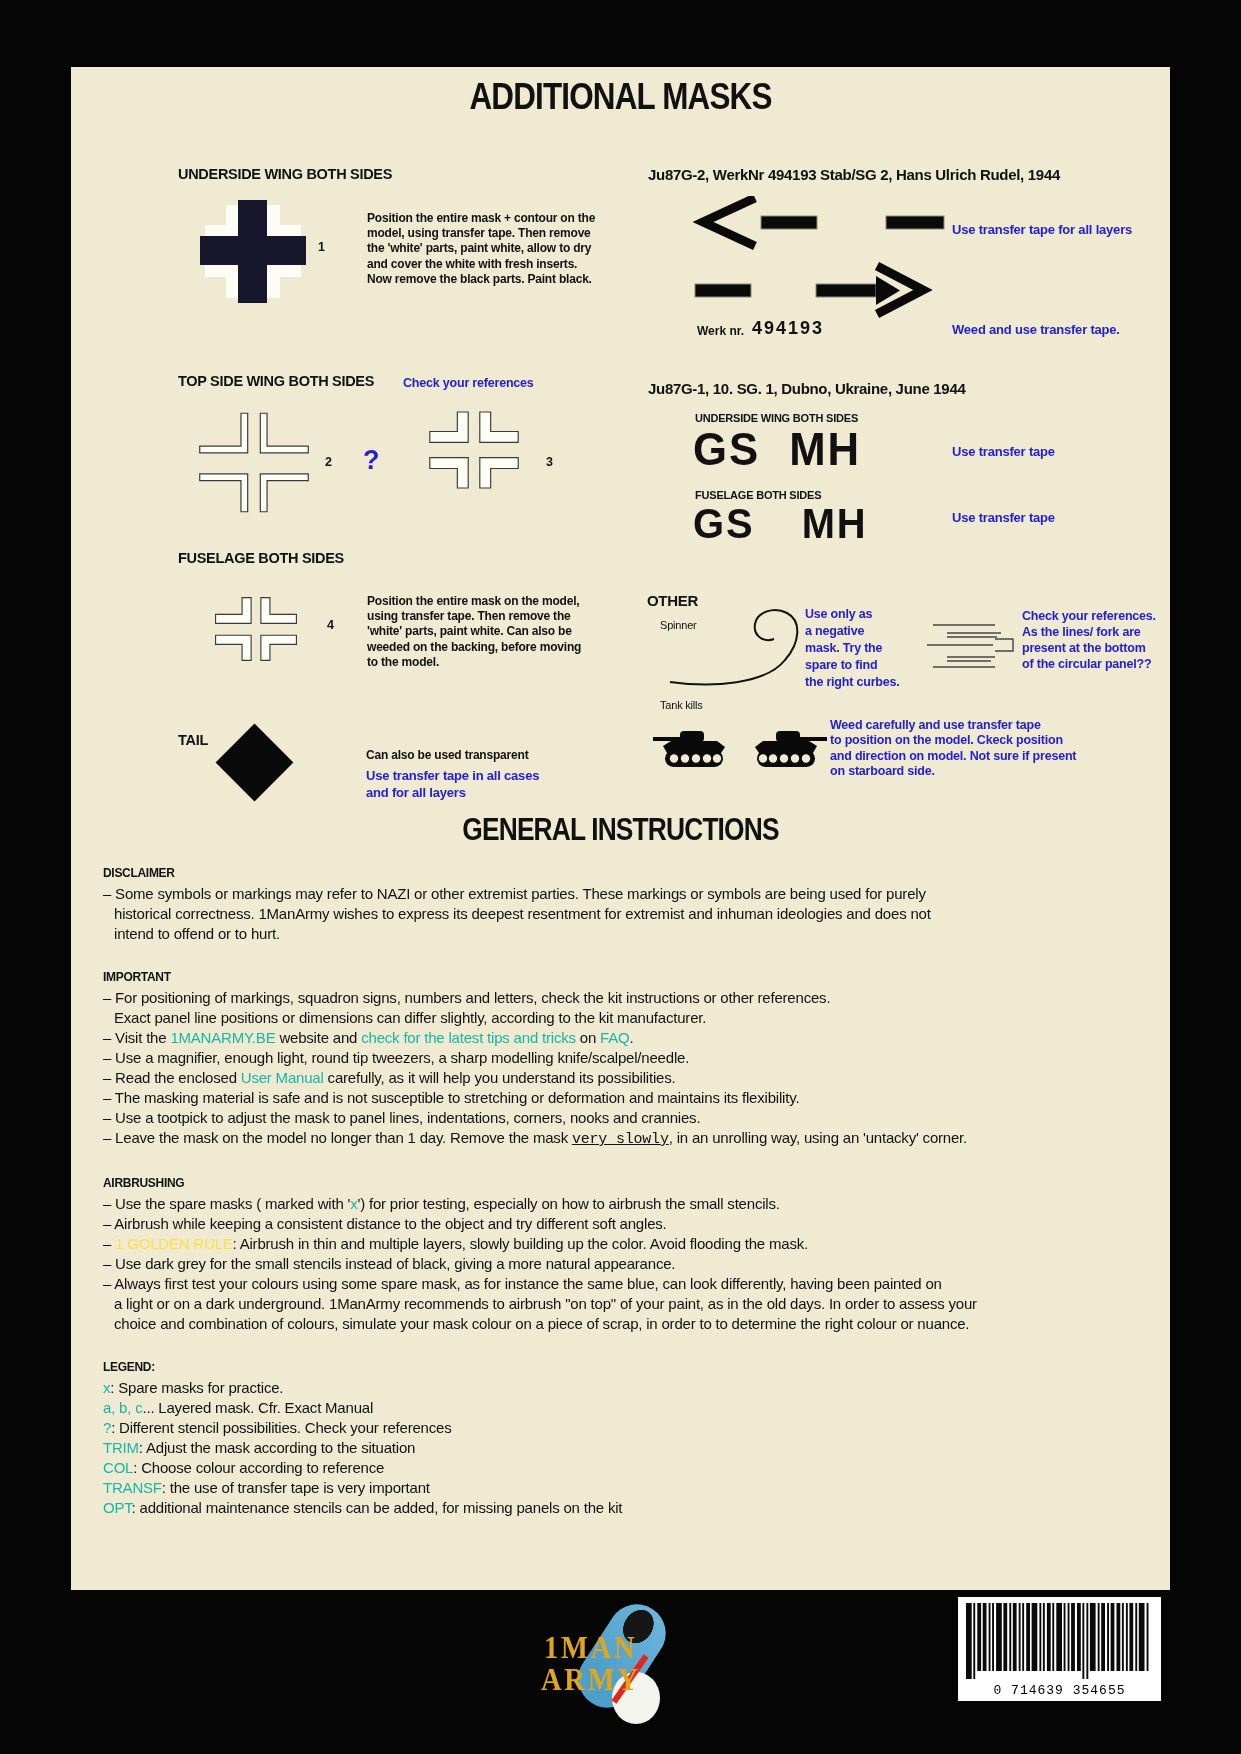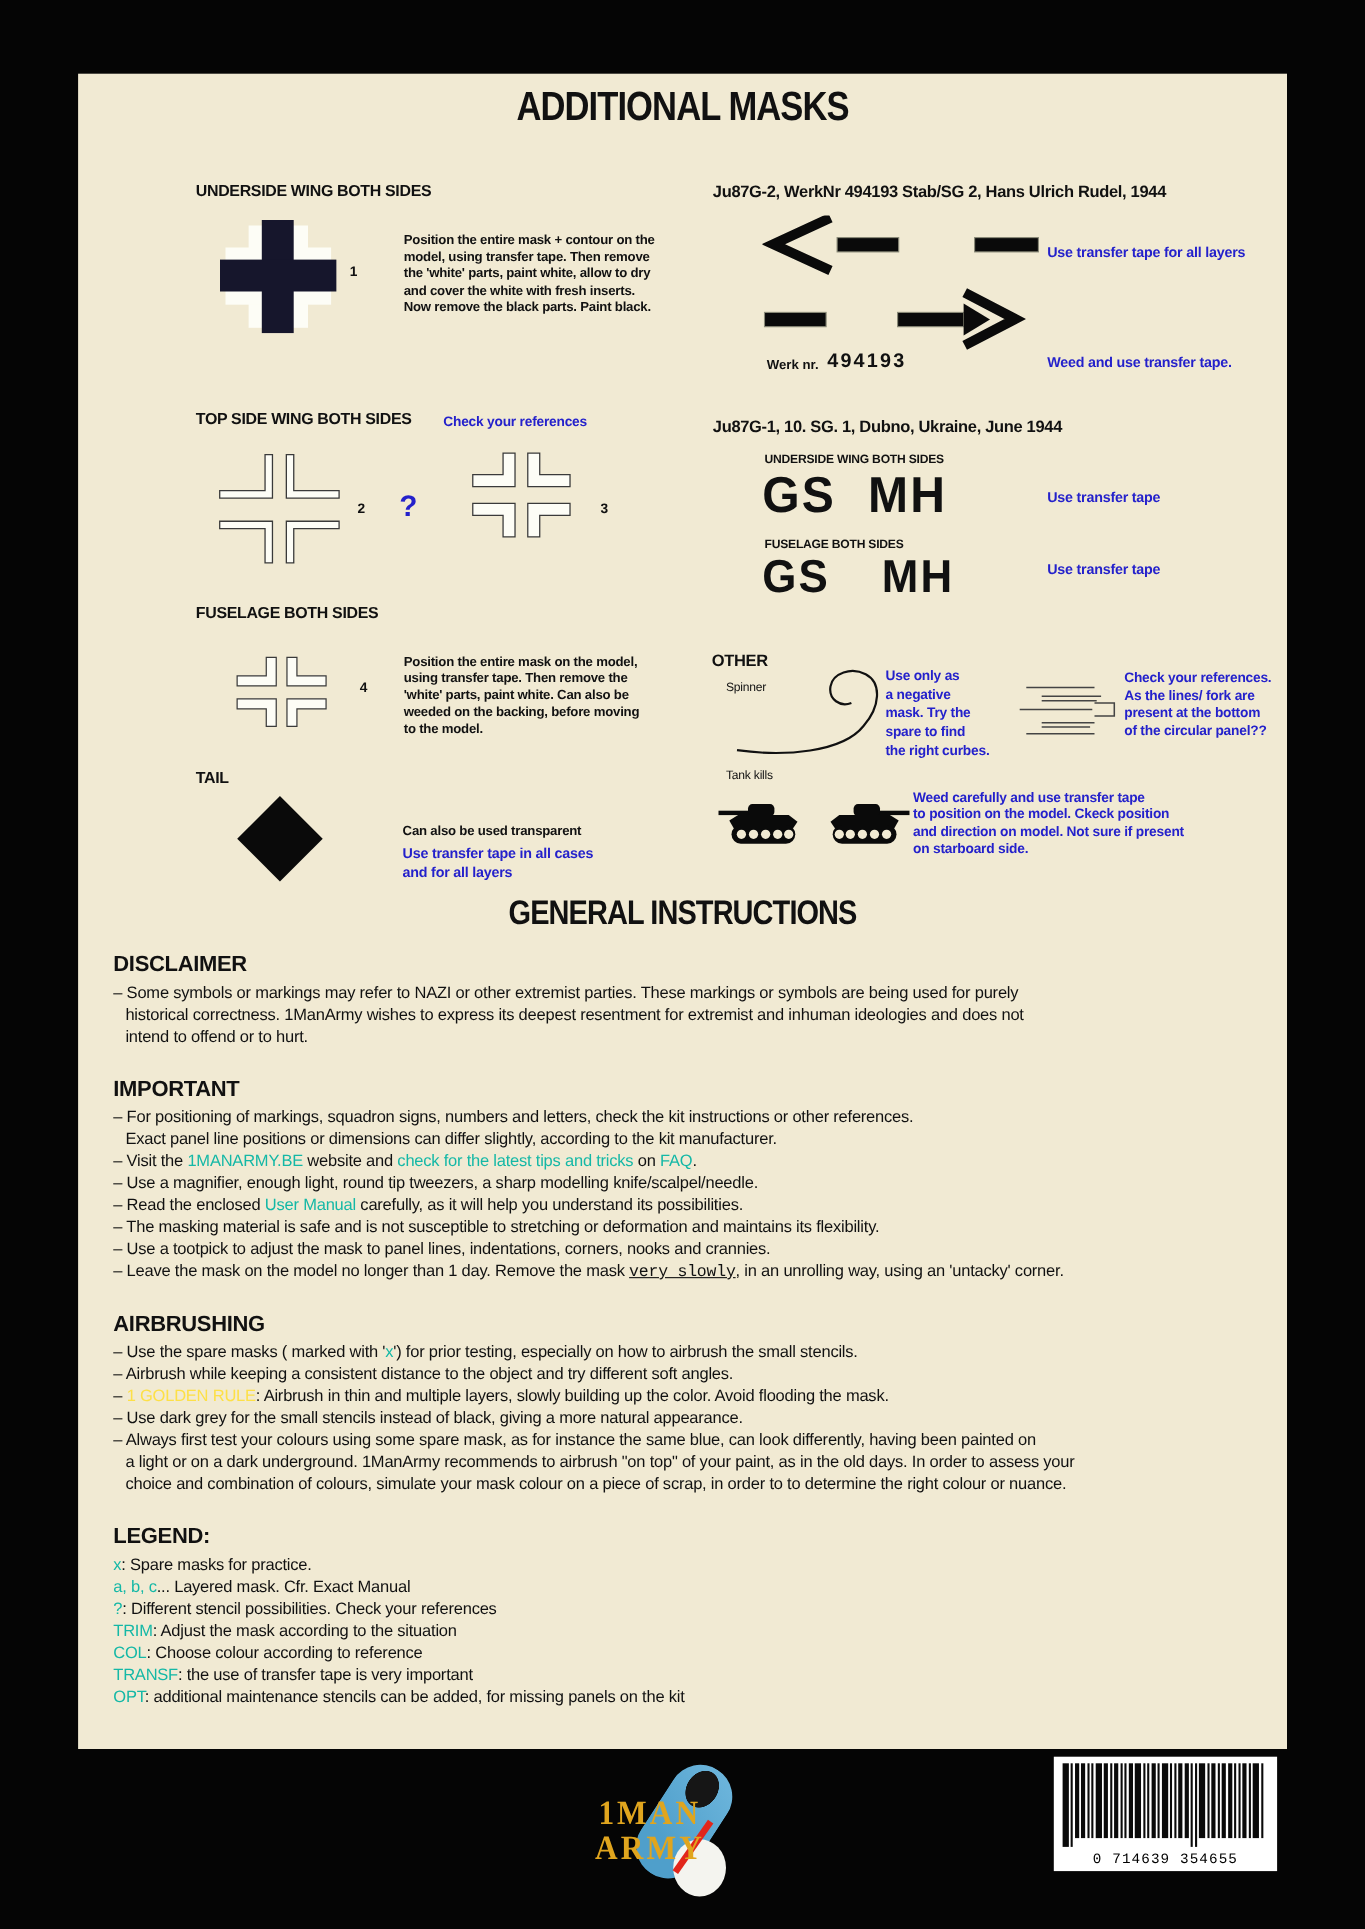--- a/index.html
+++ b/index.html
@@ -16,21 +16,21 @@
   .btip{color:#2421cb;font-weight:bold;font-size:13px;line-height:16.5px;white-space:pre-line;letter-spacing:-0.2px;}
   .plain{font-size:11px;letter-spacing:-0.2px;}
   .code{font-weight:bold;font-size:46px;letter-spacing:2px;word-spacing:16px;transform:scaleX(.95);transform-origin:0 0;}
   .code2{font-weight:bold;font-size:42px;letter-spacing:2px;word-spacing:36px;transform:scaleX(.95);transform-origin:0 0;}
   .werknum{font-weight:bold;font-size:18px;letter-spacing:2px;}
   .qmark{color:#2421cb;font-weight:bold;font-size:27px;}
   .diamond{width:55px;height:55px;background:#0a0a0a;transform:rotate(45deg);}
   
   #sections{left:103px;top:866px;width:1060px;}
   .isec{margin-bottom:26px;}
-  .isec h3{margin:0 0 4px 0;font-size:20px;font-weight:bold;letter-spacing:-0.3px;}
+  .isec h3{margin:0 0 4px 0;font-size:12px;font-weight:bold;letter-spacing:-0.3px;}
   .iline{margin:0;font-size:15px;line-height:20px;letter-spacing:-0.2px;}
   .iline.ind{padding-left:11px;}
   .c-blue{color:#14b8a6;}
   .c-red{color:#fde047;}
   .u{text-decoration:underline;font-family:Liberation Mono, monospace;}
   
   .logo-wrap{left:530px;top:1596px;width:180px;height:155px;}
   .bomb{position:absolute;left:63px;top:4px;width:58px;height:112px;border-radius:29px;
         transform:rotate(33deg);
         background:radial-gradient(ellipse 24px 30px at 46% 20%,#161616 58%,rgba(0,0,0,0) 60%),
@@ -99,21 +99,21 @@
       <path d="M73,54 L124,54 L124,67 L86,67 L86,90 L73,90 Z"></path>
     </g>
   </svg>
   <div class="abs num" style="left:327px;top:618px;">4</div>
   <div class="abs note" style="left:367px;top:594px;width:235px;">Position the entire mask on the model,
 using transfer tape. Then remove the
 'white' parts, paint white. Can also be
 weeded on the backing, before moving
 to the model.</div>
 
-  <div class="abs sec-head" style="left:178px;top:700px;">TAIL</div>
+  <div class="abs sec-head" style="left:178px;top:732px;">TAIL</div>
   <div class="abs diamond" style="left:227px;top:735px;"></div>
   <div class="abs note" style="left:366px;top:748px;">Can also be used transparent</div>
   <div class="abs btip" style="left:366px;top:768px;">Use transfer tape in all cases
 and for all layers</div>
 
   <div class="abs sec-head" style="left:648px;top:166px;font-size:15px;">Ju87G-2, WerkNr 494193 Stab/SG 2, Hans Ulrich Rudel, 1944</div>
 
   <svg class="abs" style="left:693px;top:196px;" width="260" height="125" viewBox="0 0 260 125">
     <g fill="#0a0a0a" stroke="#8a8a78" stroke-width="1">
       <polyline points="62,2 10,26 62,50" fill="none" stroke="#0a0a0a" stroke-width="9"></polyline>

